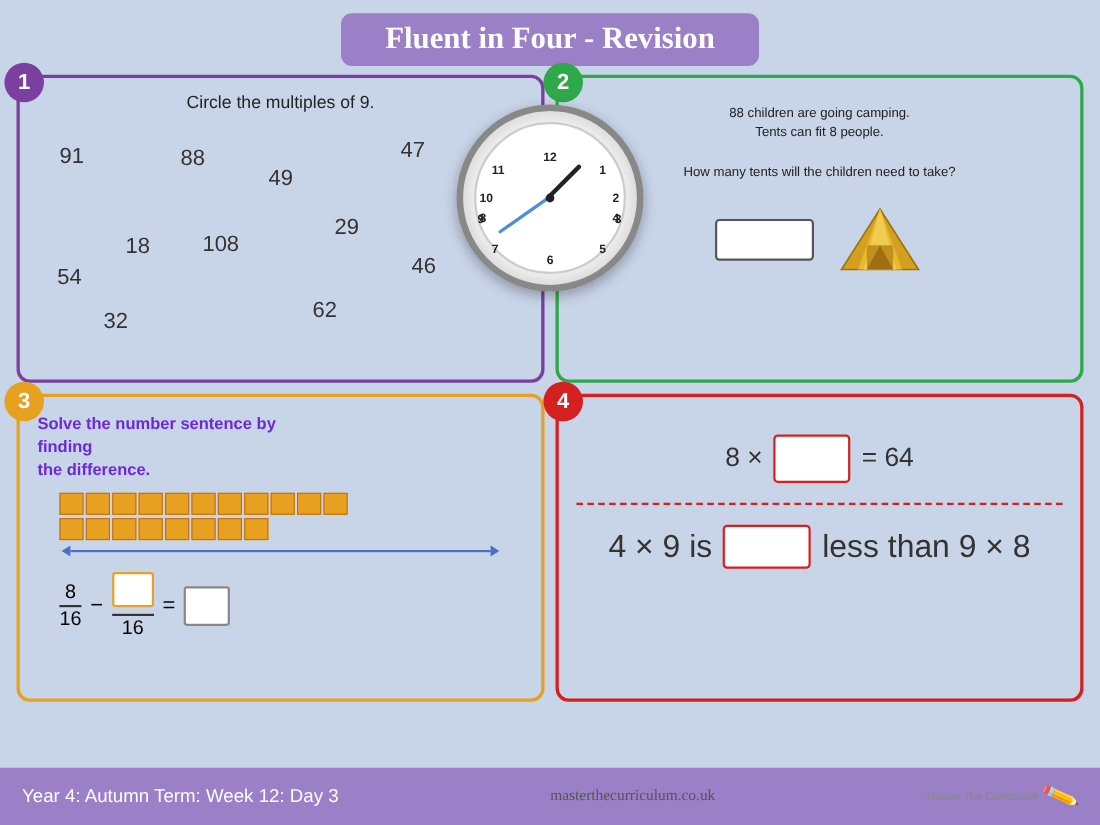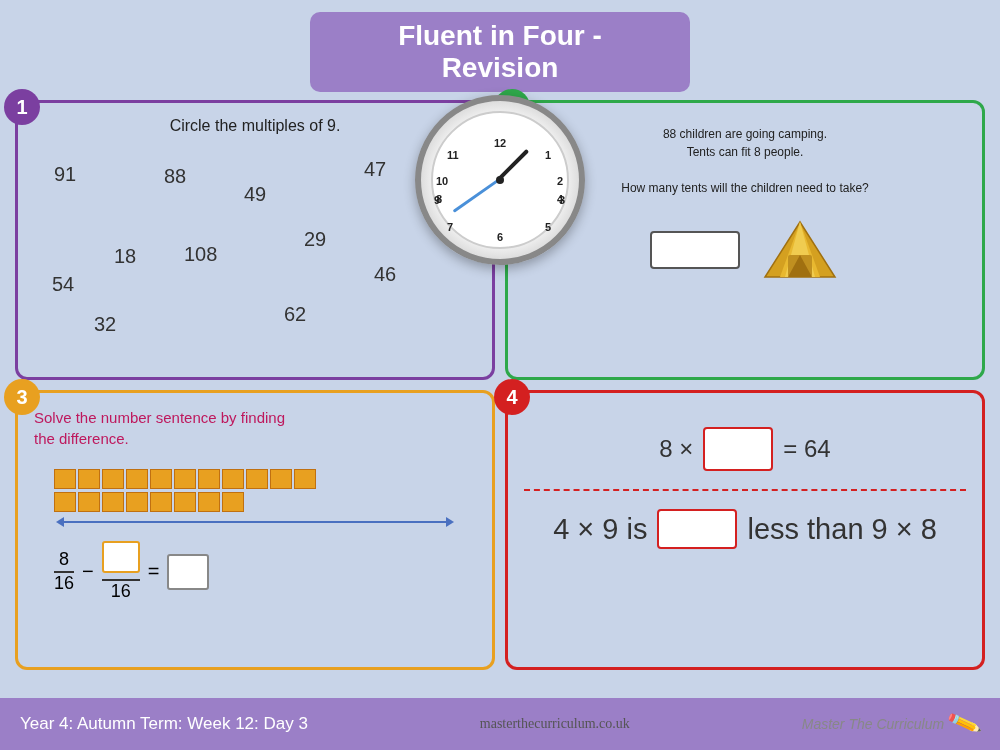--- a/index.html
+++ b/index.html
@@ -178,24 +178,25 @@
       width: 3px;
       height: 55px;
       background: #4a90d9;
       margin-left: -1.5px;
       transform: rotate(-125deg);
     }
 
     
     .q3-instruction {
       font-size: 15px;
-      color: #be185d;
+      color: #6d28d9;
       line-height: 1.4;
-      margin-bottom: 20px;
+      margin-bottom: 10px;
       max-width: 260px;
+      font-weight: bold;
     }
     .bar-row {
       display: flex;
       gap: 2px;
     }
     .bar-cell {
       width: 22px;
       height: 20px;
       background: #e8a020;
       border: 1px solid #c07010;
@@ -311,34 +312,33 @@
       color: white;
       font-size: 17px;
     }
     .footer-center {
       color: #555;
       font-size: 14px;
       font-family: Liberation Serif, serif;
     }
     .footer-right {
       color: #888;
-      font-size: 14px;
-      font-style: italic;
+      font-size: 10px;
     }
     .pencil-icon {
       font-size: 24px;
       display: inline-block;
       transform: rotate(-20deg);
       color: #f0a000;
     }
   </style>
 </head>
 <body>
 
-<div style="text-align:center; margin-top:10px;">
+<div style="text-align:center; margin-top:10px;font-family:Liberation Serif, serif;">
   <div class="title-bar">
     <h1>Fluent in Four - Revision</h1>
   </div>
 </div>
 
 <div class="main-grid">
 
   <div class="quadrant q1">
     <div class="badge badge-purple">1</div>
     <div class="q1-instruction">Circle the multiples of 9.</div>

